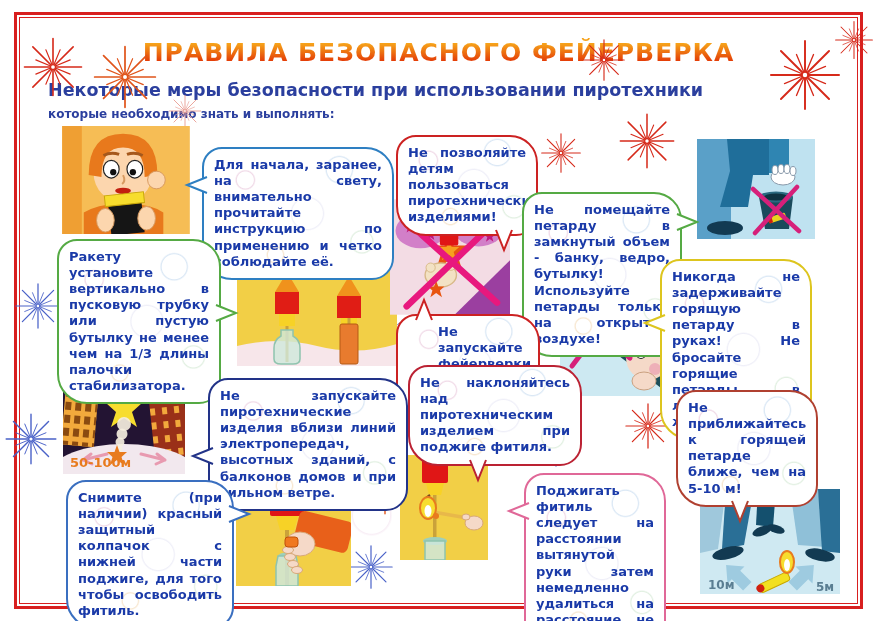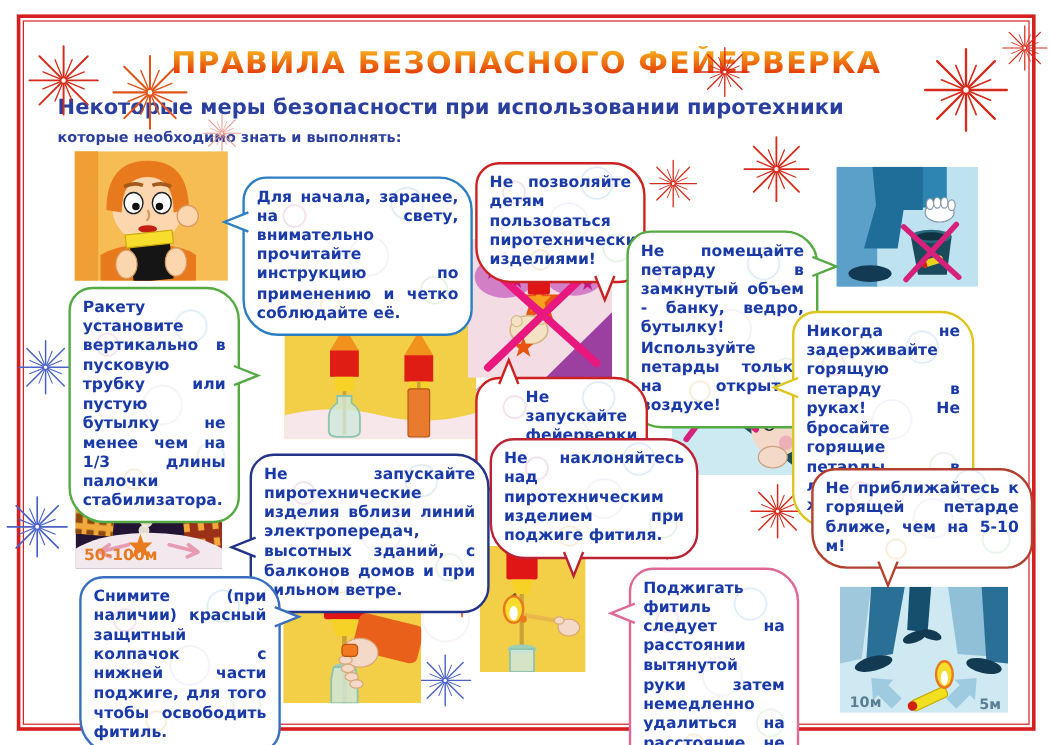--- a/index.html
+++ b/index.html
@@ -336,21 +336,21 @@
     <div class="btxt">Не позволяйте детям пользоваться пиротехническими изделиями!</div>
   </div>
 
   <div class="bubble" style="left:522px;top:192px;width:160px;min-height:106px;border-color:#55aa44;">
     <svg class="tail" style="right:-20px;top:18px" width="24" height="20" viewBox="0 0 24 20">
         <path d="M1 2 L21 10 L1 18" fill="#fff" stroke="#55aa44" stroke-width="2"></path>
       </svg>
     <div class="btxt">Не помещайте петарду в замкнутый объем - банку, ведро, бутылку! Используйте петарды только на открытом воздухе!</div>
   </div>
 
-  <div class="bubble" style="left:57px;top:239px;width:143px;min-height:106px;border-color:#55aa44;">
+  <div class="bubble" style="left:57px;top:239px;width:164px;min-height:106px;border-color:#55aa44;">
     <svg class="tail" style="right:-20px;top:62px" width="24" height="20" viewBox="0 0 24 20">
         <path d="M1 2 L21 10 L1 18" fill="#fff" stroke="#55aa44" stroke-width="2"></path>
       </svg>
     <div class="btxt">Ракету установите вертикально в пусковую трубку или пустую бутылку не менее чем на 1/3 длины палочки стабилизатора.</div>
   </div>
 
   <div class="bubble" style="left:660px;top:259px;width:152px;min-height:100px;border-color:#ddc51e;">
     <svg class="tail" style="left:-20px;top:52px" width="24" height="20" viewBox="0 0 24 20">
         <path d="M23 2 L3 10 L23 18" fill="#fff" stroke="#ddc51e" stroke-width="2"></path>
       </svg>
@@ -371,21 +371,21 @@
     <div class="btxt">Не наклоняйтесь над пиротехническим изделием при поджиге фитиля.</div>
   </div>
 
   <div class="bubble" style="left:208px;top:378px;width:200px;min-height:100px;border-color:#223388;">
     <svg class="tail" style="left:-20px;top:66px" width="24" height="20" viewBox="0 0 24 20">
         <path d="M23 2 L3 10 L23 18" fill="#fff" stroke="#223388" stroke-width="2"></path>
       </svg>
     <div class="btxt">Не запускайте пиротехнические изделия вблизи линий электропередач, высотных зданий, с балконов домов и при сильном ветре.</div>
   </div>
 
-  <div class="bubble" style="left:676px;top:390px;width:185px;min-height:80px;border-color:#b04030;">
+  <div class="bubble" style="left:676px;top:390px;width:142px;min-height:80px;border-color:#b04030;">
     <svg class="tail" style="bottom:-19px;left:52px" width="20" height="24" viewBox="0 0 20 24">
         <path d="M2 1 L10 21 L18 1" fill="#fff" stroke="#b04030" stroke-width="2"></path>
       </svg>
     <div class="btxt">Не приближайтесь к горящей петарде ближе, чем на 5-10 м!</div>
   </div>
 
   <div class="bubble" style="left:66px;top:480px;width:168px;min-height:110px;border-color:#3a6fc0;">
     <svg class="tail" style="right:-20px;top:22px" width="24" height="20" viewBox="0 0 24 20">
         <path d="M1 2 L21 10 L1 18" fill="#fff" stroke="#3a6fc0" stroke-width="2"></path>
       </svg>

